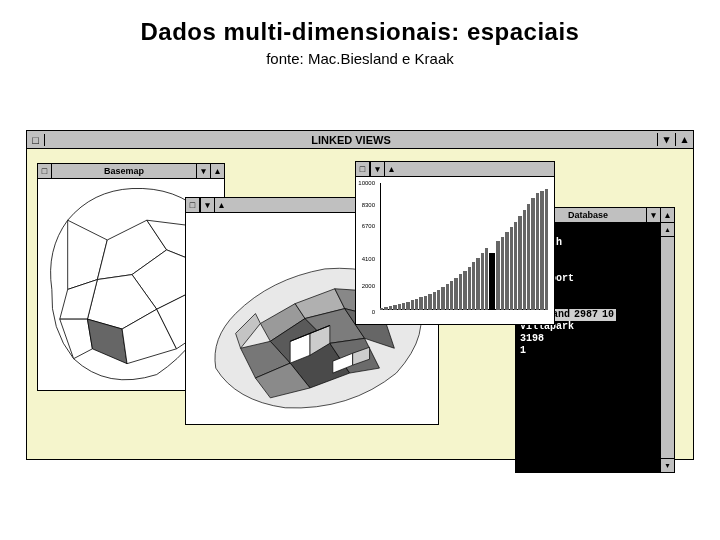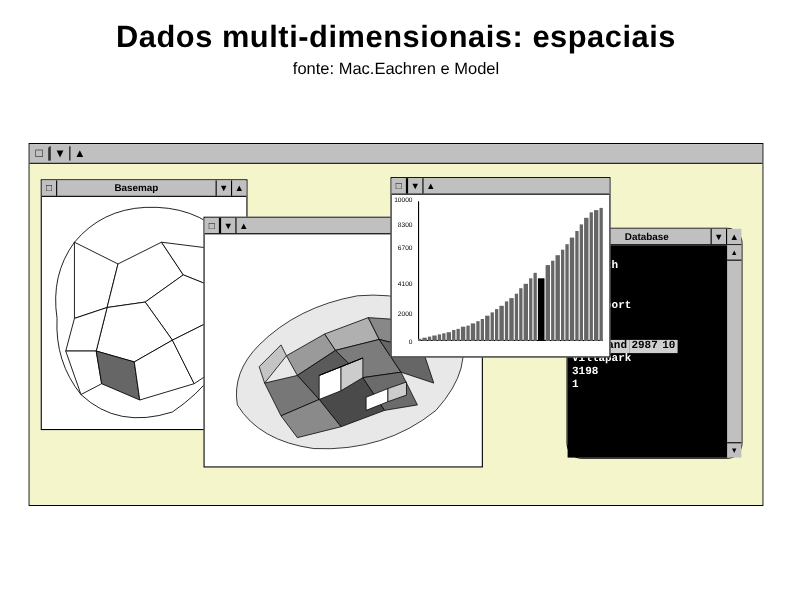--- a/index.html
+++ b/index.html
@@ -1,17 +1,17 @@
 <!DOCTYPE html>
 <html><head>
 <meta charset="utf-8">
 <style>
   * { box-sizing: border-box; margin: 0; padding: 0; }
   html, body { width: 720px; height: 540px; background: #fff; font-family: Arial, Helvetica, sans-serif; overflow: hidden; }
-  .slide-title { font-size: 28px; text-align: center; margin-top: 18px; letter-spacing: 0.5px; }
+  .slide-title { font-size: 24px; text-align: center; margin-top: 18px; letter-spacing: 0.5px; }
   .slide-subtitle { font-size: 15px; text-align: center; margin-top: 4px; }
 
   .outer-window {
     position: absolute;
     left: 26px;
     top: 130px;
     width: 668px;
     height: 330px;
     border: 1px solid #000;
   }
@@ -99,27 +99,28 @@
   }
   .db-scroll .sb-btn { width: 100%; height: 14px; border-bottom: 1px solid #000; display:flex; align-items:center; justify-content:center; font-size:8px; }
   .db-scroll .sb-btn.bot { position:absolute; bottom:0; border-bottom:none; border-top:1px solid #000; }
 
   svg { display:block; }
 </style>
 </head>
 <body>
 
 <h1 class="slide-title">Dados multi-dimensionais: espaciais</h1>
-<div class="slide-subtitle">fonte: Mac.Eachren e Model</div>
+<div class="slide-subtitle">fonte: Mac.Biesland e Kraak</div>
 
 <div class="outer-window">
   <div class="titlebar">
     <div class="tb-left">
       <div class="tb-btn">□</div>
     </div>
+    <div class="tb-center">LINKED VIEWS</div>
     <div class="tb-right">
       <div class="tb-btn">▾</div>
       <div class="tb-btn">▴</div>
     </div>
   </div>
   <div class="workspace">
 
     <div class="sub-window" style="left:10px; top:14px; width:188px; height:228px;">
       <div class="sub-titlebar">
         <div class="sub-btn first">□</div>
@@ -142,21 +143,21 @@
             <path d="M50 140 L85 150 L90 185 L55 170 Z" fill="#666"></path>
             <path d="M85 150 L120 130 L140 170 L90 185 Z"></path>
             <path d="M120 130 L160 110 L170 150 L140 170 Z"></path>
             <path d="M160 80 L176 60 L186 100 L175 125 L160 110 Z"></path>
             <path d="M160 110 L175 125 L170 150 Z"></path>
           </g>
         </svg>
       </div>
     </div>
 
-    <div class="sub-window" style="left:488px; top:58px; width:160px; height:210px;border-radius:14px;">
+    <div class="sub-window" style="left:488px; top:58px; width:160px; height:266px;">
       <div class="sub-titlebar">
         <div class="sub-btn first">□</div>
         <div class="tb-center">Database</div>
         <div class="sub-btn last">▾</div>
         <div class="sub-btn last">▴</div>
       </div>
       <div class="db-body">
         <div class="db-list" id="db-list"><div class="row">3</div><div class="row">azareth</div><div class="row">788</div><div class="row">3</div><div class="row">oschpoort</div><div class="row">360</div><div class="row">2</div><div class="row hl">Biesland</div><div class="row hl">2987</div><div class="row hl">10</div><div class="row">Villapark</div><div class="row">3198</div><div class="row">1</div></div>
         <div class="db-scroll">
           <div class="sb-btn">▴</div>

